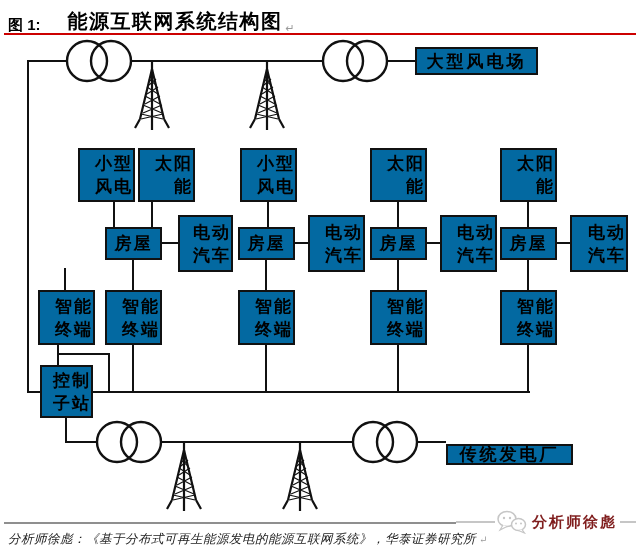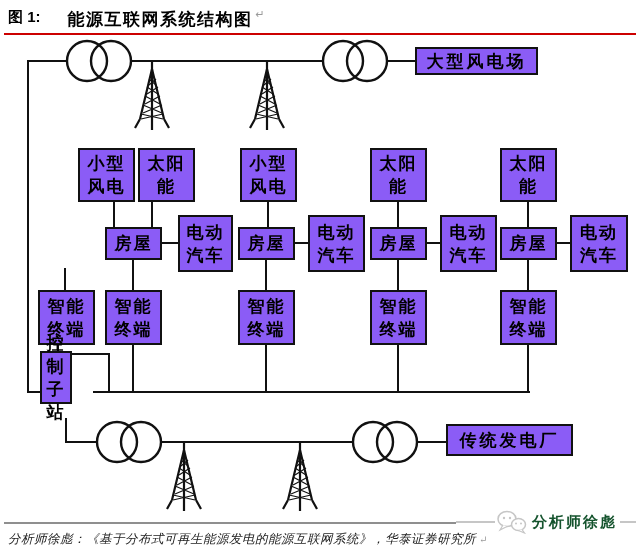--- a/index.html
+++ b/index.html
@@ -1,58 +1,58 @@
 <!DOCTYPE html>
 <html><head>
 <meta charset="utf-8">
 <style>
   html,body{margin:0;padding:0;background:#fff;}
   #page{position:relative;width:640px;height:558px;background:#fff;overflow:hidden;
         font-family:"Liberation Sans","DejaVu Sans",sans-serif;}
   
-  .hdr{position:absolute;left:8px;top:8px;display:flex;align-items:flex-start;color:#000;}
+  .hdr{position:absolute;left:8px;top:8px;display:flex;align-items:flex-end;color:#000;}
   .hdr .fig{font-weight:bold;font-size:15px;}
-  .hdr .ttl{font-weight:bold;font-size:17px;margin-left:27px;letter-spacing:1.5px;}
+  .hdr .ttl{font-weight:bold;font-size:20px;margin-left:27px;letter-spacing:1.5px;}
   .ret{color:#9a9a9a;font-size:11px;margin-left:3px;font-weight:normal;}
   .redline{position:absolute;left:4px;right:4px;top:33px;height:2px;background:#cc0000;}
   
-  .node{position:absolute;border:2.5px solid #111;box-sizing:border-box;background:#8b5cf6;
-        display:flex;align-items:center;justify-content:center;text-align:center;
+  .node{position:absolute;border:2.5px solid #111;box-sizing:border-box;background:#0369a1;
+        display:flex;align-items:center;justify-content:center;text-align:right;
         color:#000;font-size:17px;font-weight:600;line-height:23px;letter-spacing:2px;}
   .n-sw1{left:78px;top:148px;width:57px;height:54px}
   .n-so1{left:138px;top:148px;width:57px;height:54px}
   .n-sw2{left:240px;top:148px;width:57px;height:54px}
   .n-so3{left:370px;top:148px;width:57px;height:54px}
   .n-so4{left:500px;top:148px;width:57px;height:54px}
   .n-storage{left:38px;top:215px;width:54px;height:53px}
   .n-h1{left:105px;top:227px;width:57px;height:33px}
   .n-ev1{left:178px;top:215px;width:55px;height:57px}
   .n-h2{left:238px;top:227px;width:57px;height:33px}
   .n-ev2{left:308px;top:215px;width:57px;height:57px}
   .n-h3{left:370px;top:227px;width:57px;height:33px}
   .n-ev3{left:440px;top:215px;width:57px;height:57px}
   .n-h4{left:500px;top:227px;width:57px;height:33px}
   .n-ev4{left:570px;top:215px;width:58px;height:57px}
   .n-st0{left:38px;top:290px;width:57px;height:55px}
   .n-st1{left:105px;top:290px;width:57px;height:55px}
   .n-st2{left:238px;top:290px;width:57px;height:55px}
   .n-st3{left:370px;top:290px;width:57px;height:55px}
   .n-st4{left:500px;top:290px;width:57px;height:55px}
-  .n-control{left:40px;top:351px;width:32px;height:53px}
+  .n-control{left:40px;top:365px;width:53px;height:53px}
   .n-windfarm{left:415px;top:47px;width:123px;height:28px;letter-spacing:3px}
-  .n-plant{left:446px;top:424px;width:127px;height:32px;letter-spacing:3px}
+  .n-plant{left:446px;top:444px;width:127px;height:21px;letter-spacing:3px}
   
   .e{position:absolute;background:#111;}
   .svgabs{position:absolute;}
   
   .divider{position:absolute;left:4px;top:522px;width:452px;height:1.5px;background:#8f8f8f;}
   .src{position:absolute;left:8px;top:531px;font-family:"Liberation Serif","DejaVu Serif",serif;
        font-style:italic;font-size:12.5px;color:#222;letter-spacing:0.5px;white-space:nowrap;}
   .src .ret{font-size:10px;}
-  .wm{position:absolute;left:456px;right:4px;top:510px;height:24px;display:flex;align-items:center;color:#14532d;}
+  .wm{position:absolute;left:456px;right:4px;top:510px;height:24px;display:flex;align-items:center;color:#7f1d1d;}
   .wm .wline{height:1.5px;background:#c6c6c6;}
   .wm .l1{flex:1}
   .wm .l2{width:16px}
   .wm .wtext{font-size:15px;font-weight:600;letter-spacing:2px;margin:0 2px;white-space:nowrap;background:#fff;padding:0 1px;}
 </style>
 </head>
 <body>
 
 <div id="page">
 

